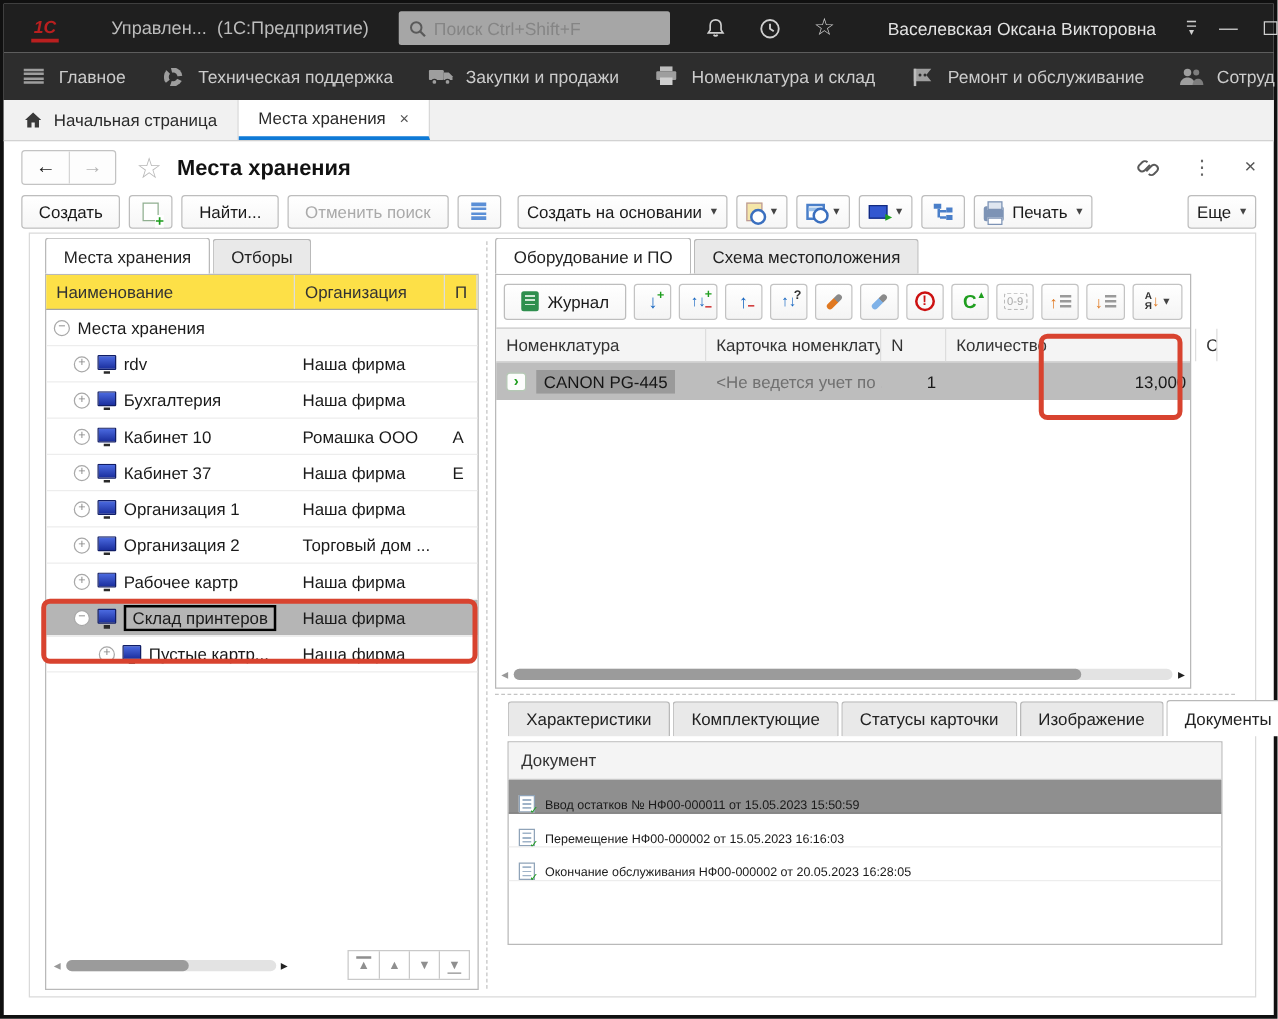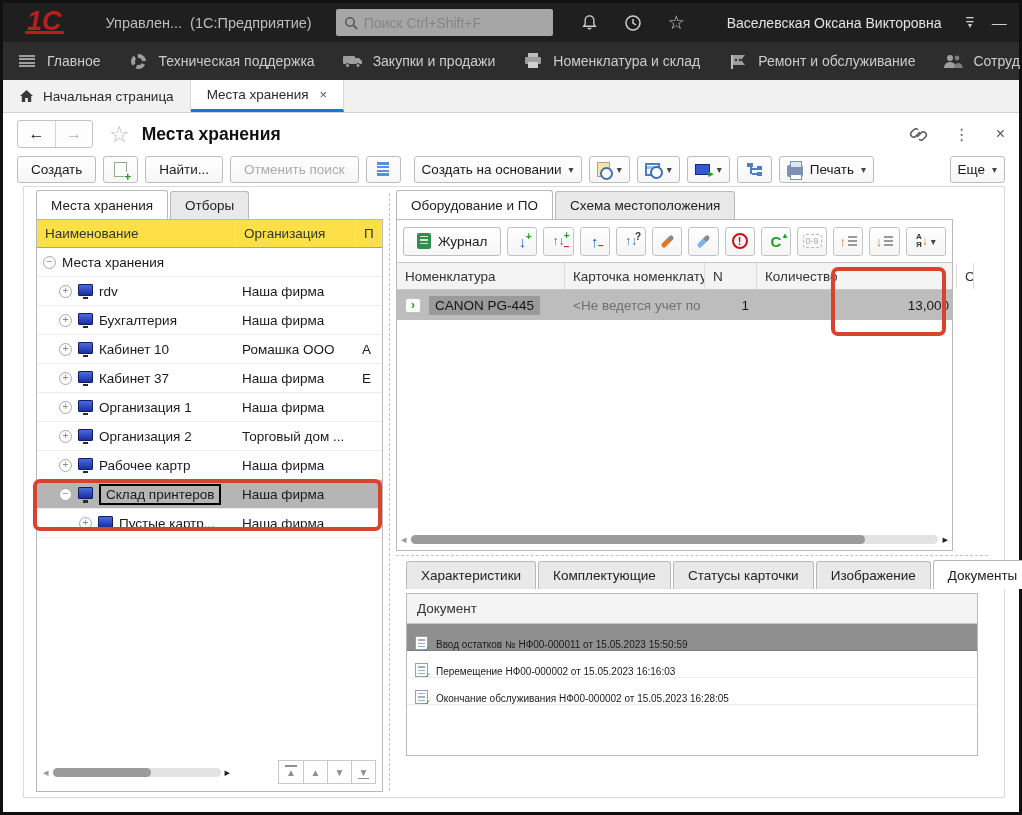--- a/index.html
+++ b/index.html
@@ -1,20 +1,20 @@
 <!DOCTYPE html>
 <html><head>
 <meta charset="utf-8">
 <style>
   *{box-sizing:border-box;margin:0;padding:0}
   html,body{width:1022px;height:815px;background:#fff;font-family:"Liberation Sans","DejaVu Sans",sans-serif;color:#1a1a1a;overflow:hidden}
   .app{position:absolute;inset:0;border:3px solid #101010;background:#fff}
   
   .titlebar{position:absolute;left:0;top:0;right:0;height:39px;background:#1f1f1f;display:flex;align-items:center;color:#c9c9c9}
-  .logo1c{font-weight:bold;font-style:italic;font-size:27px;color:#b91f1f;margin-left:22px;border-bottom:3px solid #b91f1f;line-height:20px;padding:0 2px}
+  .logo1c{font-weight:bold;font-style:italic;font-size:14px;color:#b91f1f;margin-left:22px;border-bottom:3px solid #b91f1f;line-height:20px;padding:0 2px}
   .hamb{width:20px;height:14px;margin-left:20px;display:flex;flex-direction:column;justify-content:space-between}
   .hamb i{display:block;height:2px;background:#cfcfcf}
   .tb-title{margin-left:22px;font-size:14.5px;color:#bdbdbd;white-space:nowrap}
   .searchbox{margin-left:24px;width:286px;height:27px;background:#a6a6a6;border-radius:2px;display:flex;align-items:center;padding:0 8px;gap:6px}
   .searchbox input{flex:1;border:none;background:transparent;outline:none;font-size:14px;color:#4c4c4c;font-family:inherit}
   .searchbox input::placeholder{color:#858585}
   .tb-icons{margin-left:28px;display:flex;align-items:center;gap:26px}
   .tb-user{font-size:14px;color:#e3e3e3;margin-left:42px;white-space:nowrap}
   .svcmenu{margin-left:24px;display:flex;flex-direction:column;align-items:center;line-height:6px;color:#cfcfcf}
   .winbtns{display:flex;align-items:center;gap:0;margin-left:8px}
@@ -591,21 +591,21 @@
       <div class="docrow sel">
           <span class="docico"></span>
           <span>Ввод остатков № НФ00-000011 от 15.05.2023 15:50:59</span>
         </div>
       <div class="docrow">
           <span class="docico"></span>
           <span>Перемещение НФ00-000002 от 15.05.2023 16:16:03</span>
         </div>
       <div class="docrow">
           <span class="docico"></span>
-          <span>Окончание обслуживания НФ00-000002 от 15.05.2023 16:28:05</span>
+          <span>Окончание обслуживания НФ00-000002 от 20.05.2023 16:28:05</span>
         </div>
     </div>
   </div>
 
   <div class="anno" style="left:30px;top:476px;width:349px;height:52px"></div>
   <div class="anno" style="left:828px;top:264px;width:115px;height:69px"></div>
 
 </div>
 
 </body></html>

